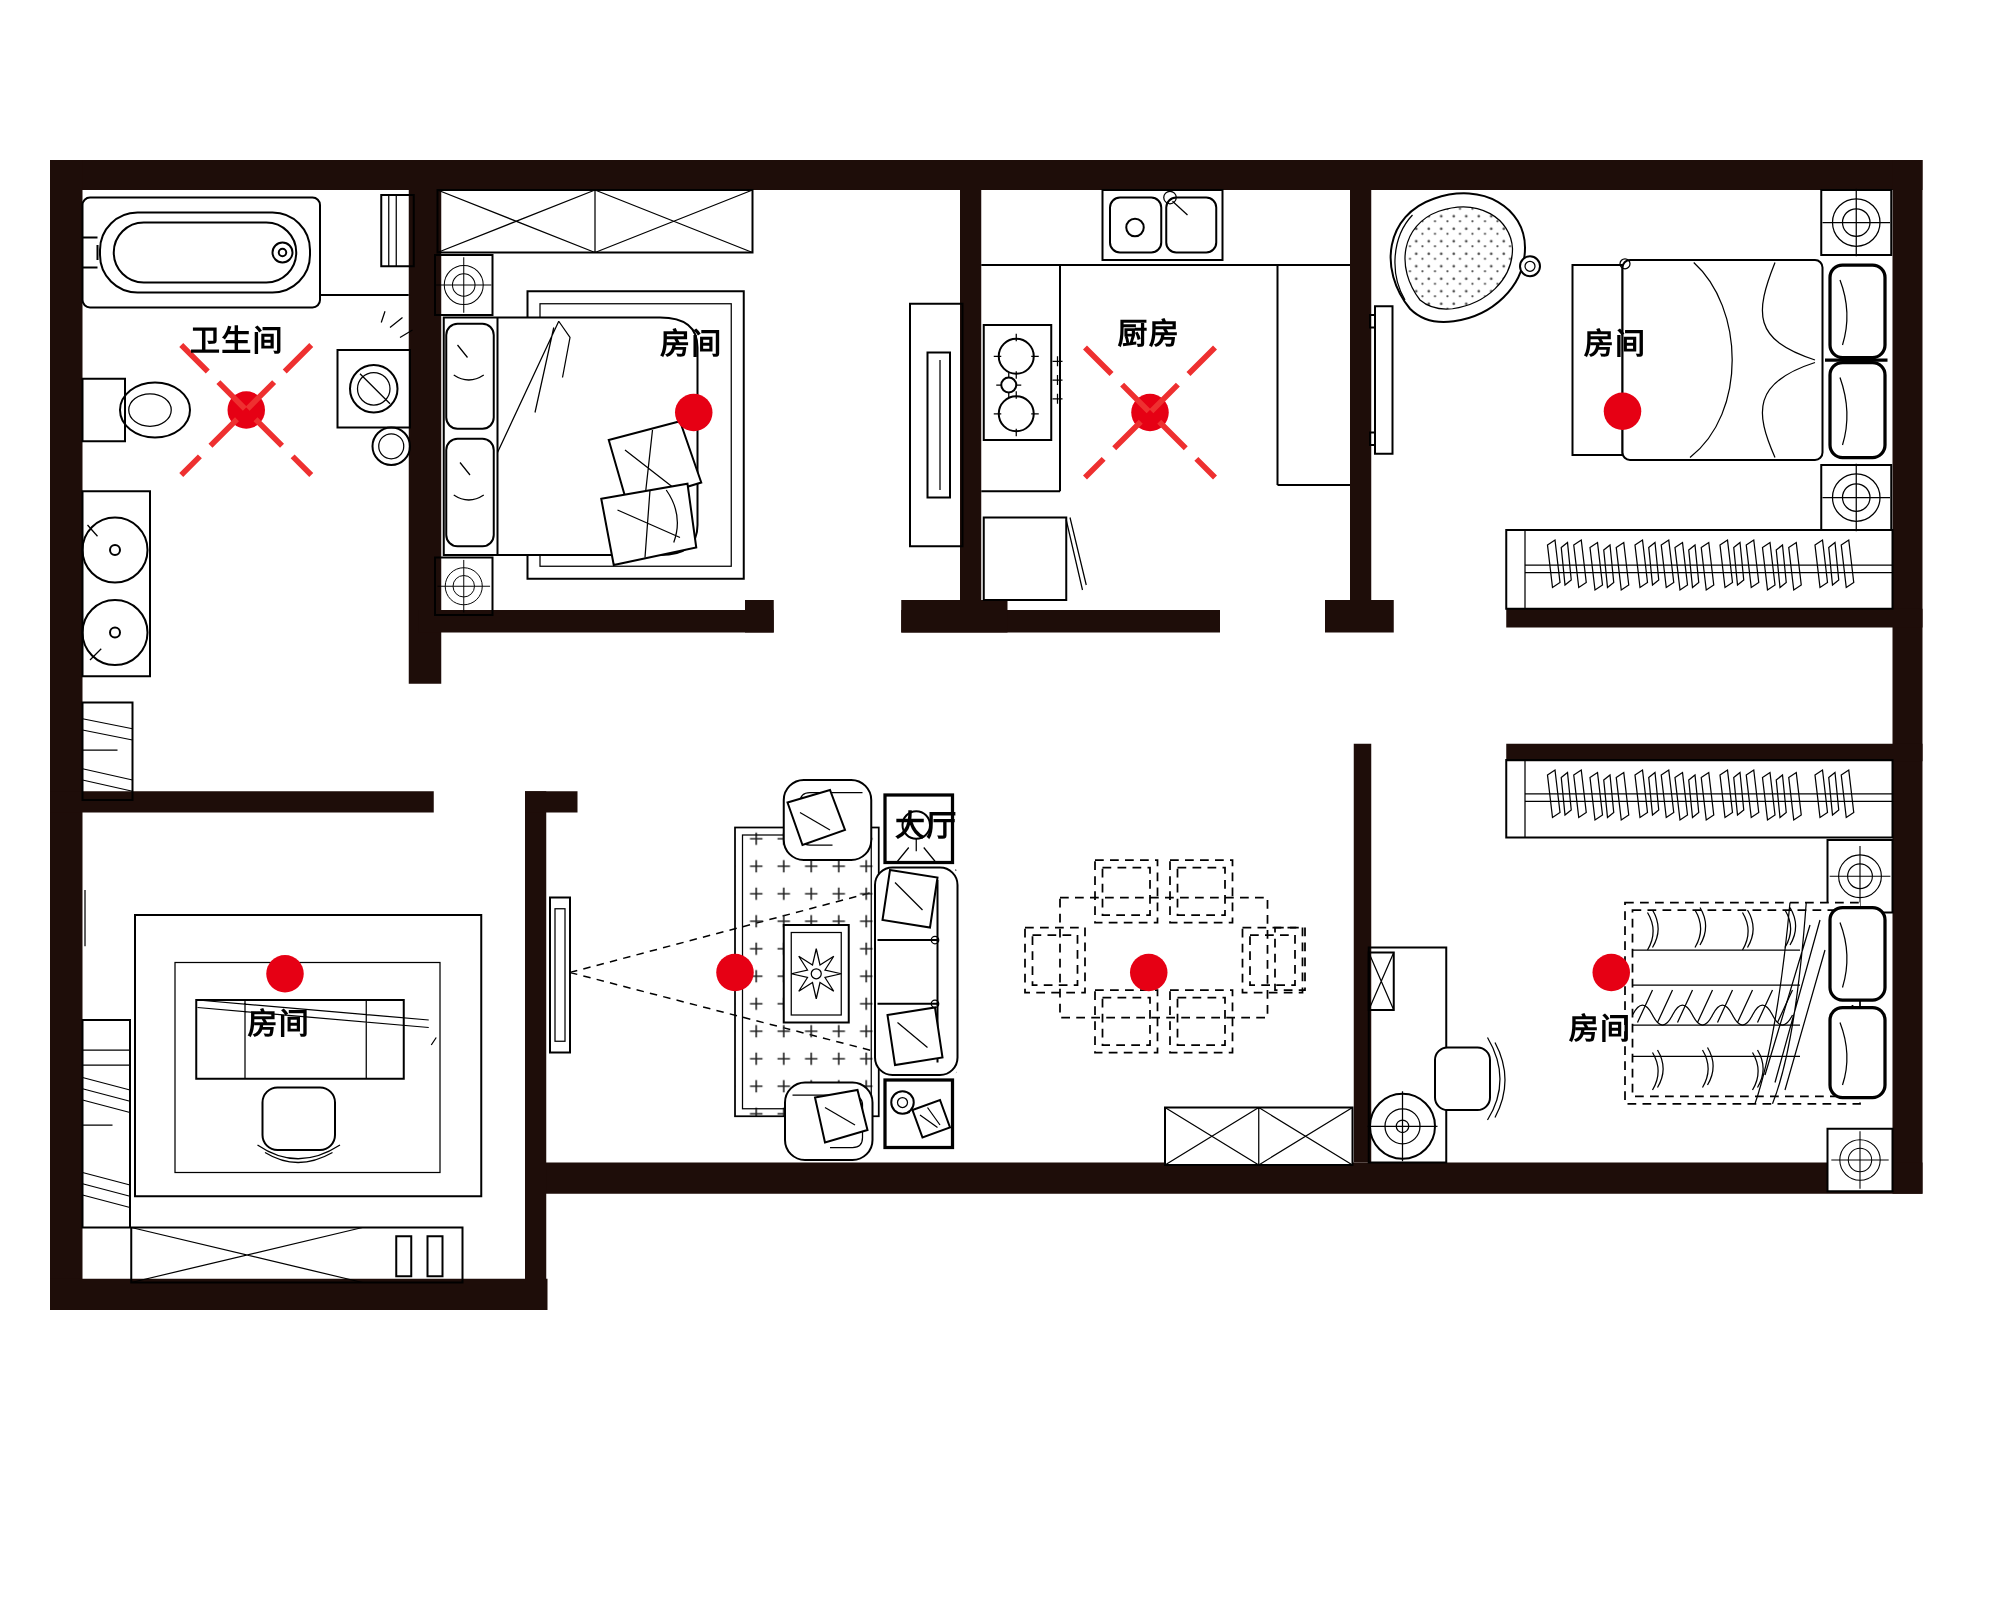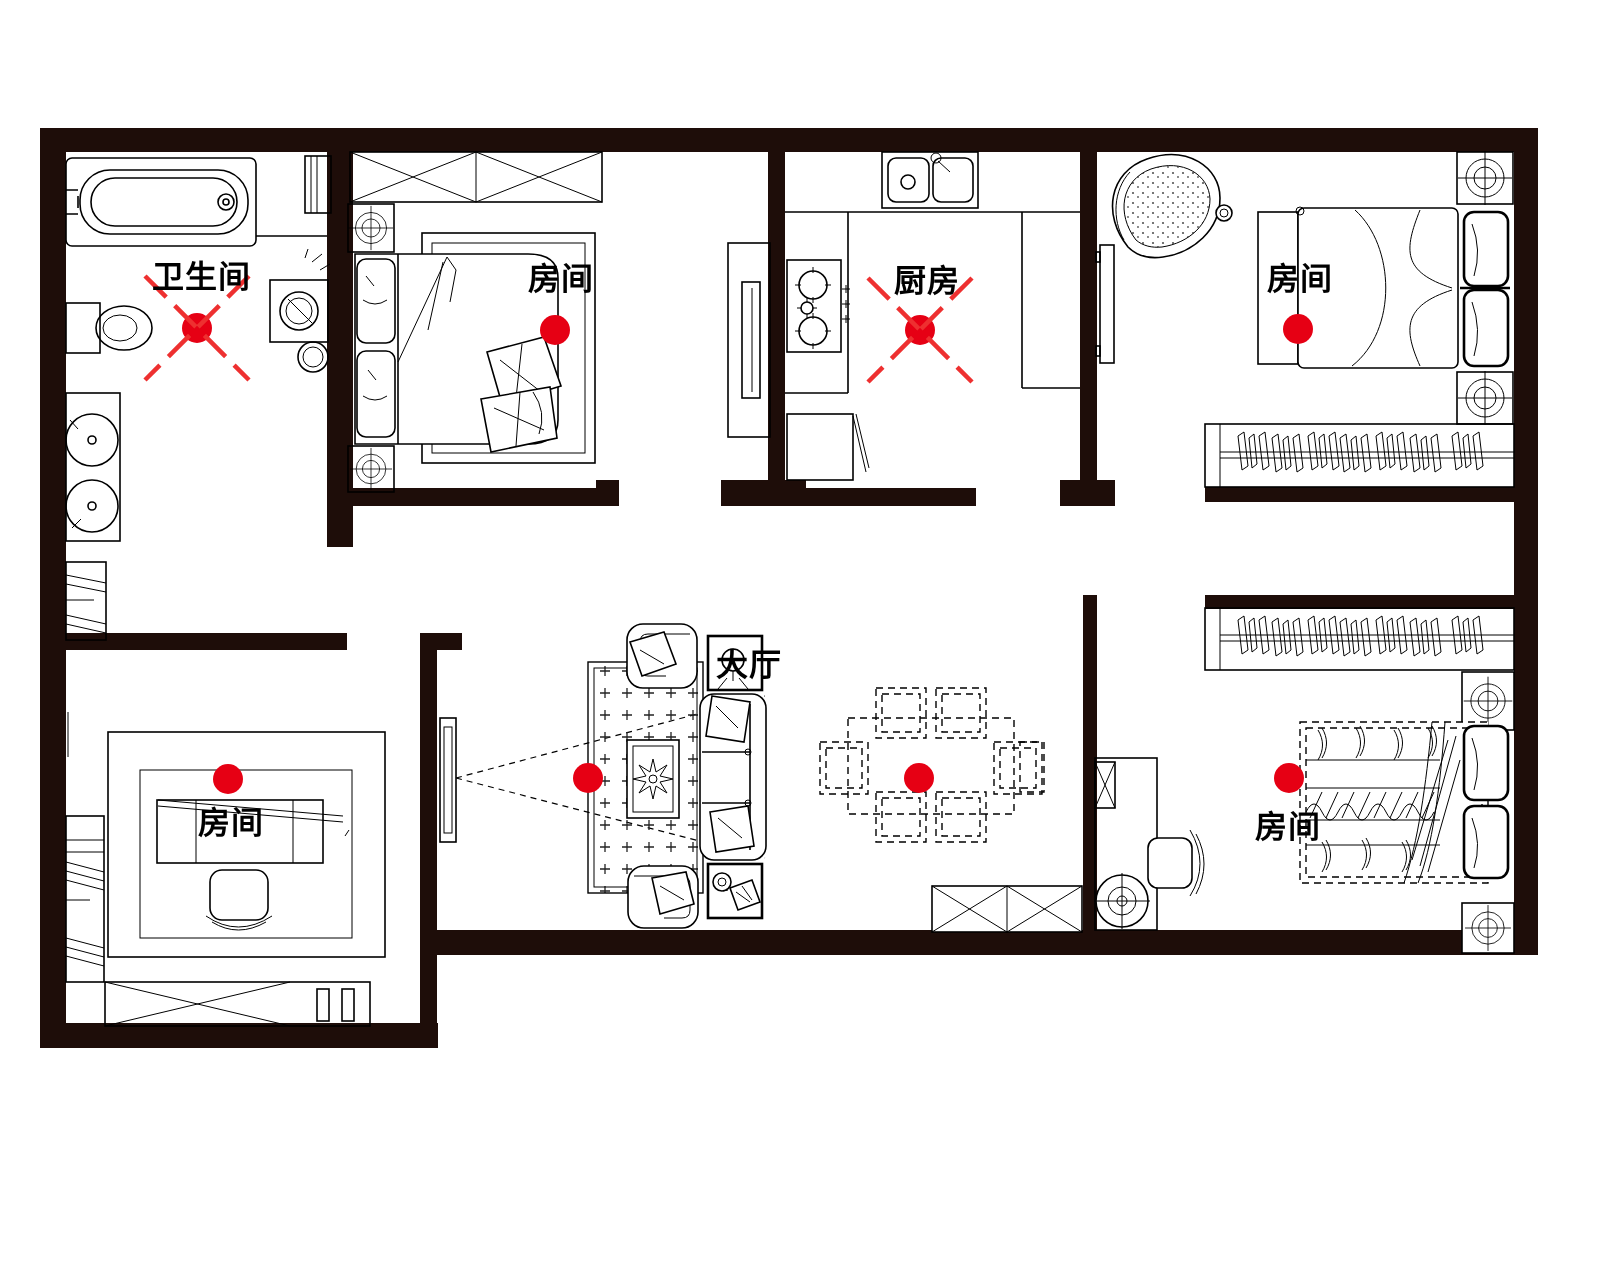--- a/index.html
+++ b/index.html
@@ -1,19 +1,19 @@
 <!DOCTYPE html>
 <html lang="zh-CN"><head>
 <meta charset="utf-8">
 <style>
   html,body{margin:0;padding:0;background:#fff;}
   .plan{position:relative;width:1600px;height:1280px;background:#fff;overflow:hidden;
         font-family:"DejaVu Sans","Liberation Sans",sans-serif;}
   .plan svg{position:absolute;left:0;top:0;}
-  .lbl{position:absolute;font-size:32px;font-weight:700;color:#000;line-height:1.1;
+  .lbl{position:absolute;font-size:24px;font-weight:700;color:#000;line-height:1.1;
        white-space:nowrap;z-index:6;letter-spacing:1px;text-align:right;}
   .marker{position:absolute;width:30px;height:30px;border-radius:50%;z-index:5;}
   .marker svg{position:absolute;left:-47px;top:-47px;overflow:visible;}
   
   .ln{fill:none;stroke:#000;stroke-width:1.6;}
   .lnw{fill:#fff;stroke:#000;stroke-width:1.6;}
   .lnb{fill:#fff;stroke:#000;stroke-width:2.6;}
   .dsh{fill:none;stroke:#000;stroke-width:1.4;stroke-dasharray:7 5;}
   .dshw{fill:#fff;stroke:#000;stroke-width:1.4;stroke-dasharray:7 5;}
   .thin{fill:none;stroke:#000;stroke-width:1;}
@@ -385,21 +385,21 @@
     <rect class="dsh" x="1020" y="742" width="24" height="50"></rect>
     <g>
       <rect class="lnw" x="932" y="886" width="150" height="46"></rect>
       <path class="thin" d="M1007,886 V932 M932,886 L1007,932 M1007,886 L932,932 M1007,886 L1082,932 M1082,886 L1007,932"></path>
     </g>
   </g>
 </svg>
 
 <div class="lbl" style="left:152px;top:260px">卫生间</div>
 <div class="lbl" style="left:528px;top:262px">房间</div>
-<div class="lbl" style="left:894px;top:264px">厨房</div>
+<div class="lbl" style="left:894px;top:254px">厨房</div>
 <div class="lbl" style="left:1267px;top:262px">房间</div>
 <div class="lbl" style="left:198px;top:806px">房间</div>
 <div class="lbl" style="left:716px;top:648px">大厅</div>
 <div class="lbl" style="left:1255px;top:810px">房间</div>
 
 <div class="marker" style="left:182px;top:313px;background:#e60014">
   <svg width="124" height="124">
     <line x1="10" y1="10" x2="114" y2="114" stroke="#ee3030" stroke-width="4.5" stroke-dasharray="30 12"></line>
     <line x1="114" y1="10" x2="10" y2="114" stroke="#ee3030" stroke-width="4.5" stroke-dasharray="30 12"></line>
   </svg>

